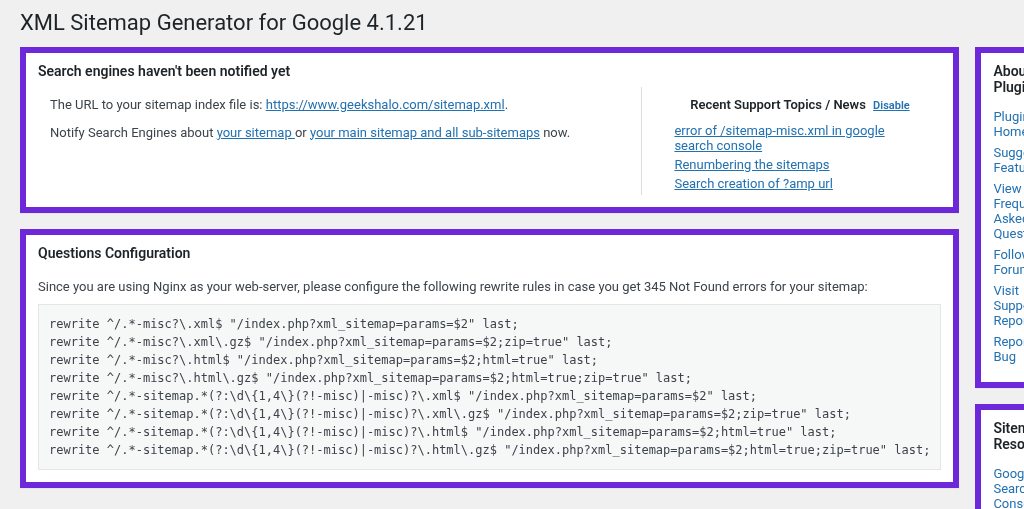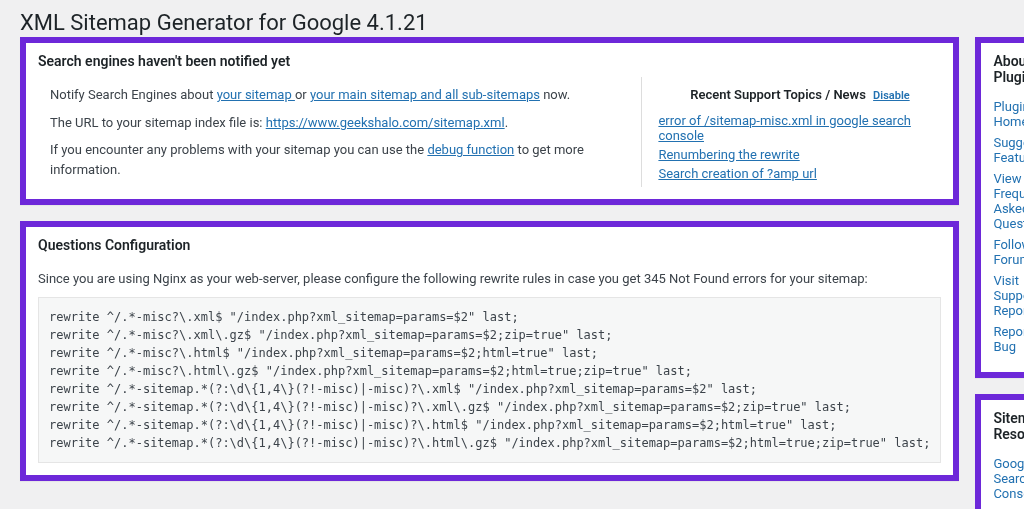--- a/index.html
+++ b/index.html
@@ -4,21 +4,21 @@
 <style>
   * { box-sizing: border-box; margin: 0; padding: 0; }
   body {
     font-family: -apple-system, BlinkMacSystemFont, "Segoe UI", Roboto, Arial, sans-serif;
     font-size: 13px;
     color: #3c434a;
     background: #f0f0f1;
     padding: 0;
   }
   .wrap { padding: 10px 20px 20px 20px; }
-  h1 { font-size: 22px; font-weight: 400; color: #1d2327; margin-bottom: 2px; }
+  h1 { font-size: 22px; font-weight: 400; color: #1d2327; margin-bottom: 12px; }
   .layout { display: flex; gap: 16px; }
   .main { flex: 1; display: flex; flex-direction: column; gap: 16px; }
   .side { width: 200px; display: flex; flex-direction: column; gap: 16px; }
   .postbox {
     background: #fff;
     border: 6px solid #6d28d9;
     box-shadow: 0 1px 1px rgba(0,0,0,.04);
   }
   .postbox h2 {
     font-size: 14px;
@@ -28,21 +28,21 @@
   }
   .postbox .inside { padding: 8px 12px 12px 12px; }
   .notify-row { display: flex; gap: 24px; }
   .notify-left { flex: 1; padding-left: 12px; }
   .notify-right { width: 300px; border-left: 1px solid #ddd; padding-left: 16px; }
   p { margin: 8px 0; line-height: 1.5; }
   a { color: #2271b1; text-decoration: underline; cursor: pointer; }
   .sub { font-size: 13px; font-weight: 600; color: #1d2327; text-align: center; }
   .smalllink { font-size: 11px; color: #2271b1; margin-left: 4px; }
   ul { list-style: none; }
-  ul li { margin: 4px 0; }
+  ul li { margin: 4px 16px; }
   pre {
     background: #f6f7f7;
     border: 1px solid #e5e5e5;
     padding: 10px;
     font-family: Consolas, Monaco, monospace;
     font-size: 12px;
     line-height: 1.5;
     white-space: pre;
     overflow-x: auto;
     margin-top: 8px;
@@ -58,36 +58,33 @@
 
   <div class="layout">
     <div class="main">
 
       <div class="postbox">
         <h2>Search engines haven't been notified yet</h2>
         <div class="inside">
           <div class="notify-row">
             <div class="notify-left">
               <p>
-                <span>Notify Search Engines about </span><a>your sitemap </a><span>or </span><a>your main sitemap and all sub-sitemaps</a><span> now.</span>
-              </p>
-              <p>
                 <span>The URL to your sitemap index file is: </span><a>https://www.geekshalo.com/sitemap.xml</a><span>.</span>
               </p>
               <p>
-                <span>If you encounter any problems with your sitemap you can use the </span><a>debug function</a><span> to get more information.</span>
+                <span>Notify Search Engines about </span><a>your sitemap </a><span>or </span><a>your main sitemap and all sub-sitemaps</a><span> now.</span>
               </p>
             </div>
             <div class="notify-right">
               <p class="sub">
                 <span>Recent Support Topics / News</span> <a class="smalllink">Disable</a>
               </p>
               <ul>
                 <li><a>error of /sitemap-misc.xml in google search console</a></li>
-                <li><a>Renumbering the rewrite</a></li>
+                <li><a>Renumbering the sitemaps</a></li>
                 <li><a>Search creation of ?amp url</a></li>
               </ul>
             </div>
           </div>
         </div>
       </div>
 
       <div class="postbox">
         <h2>Questions Configuration</h2>
         <div class="inside">

